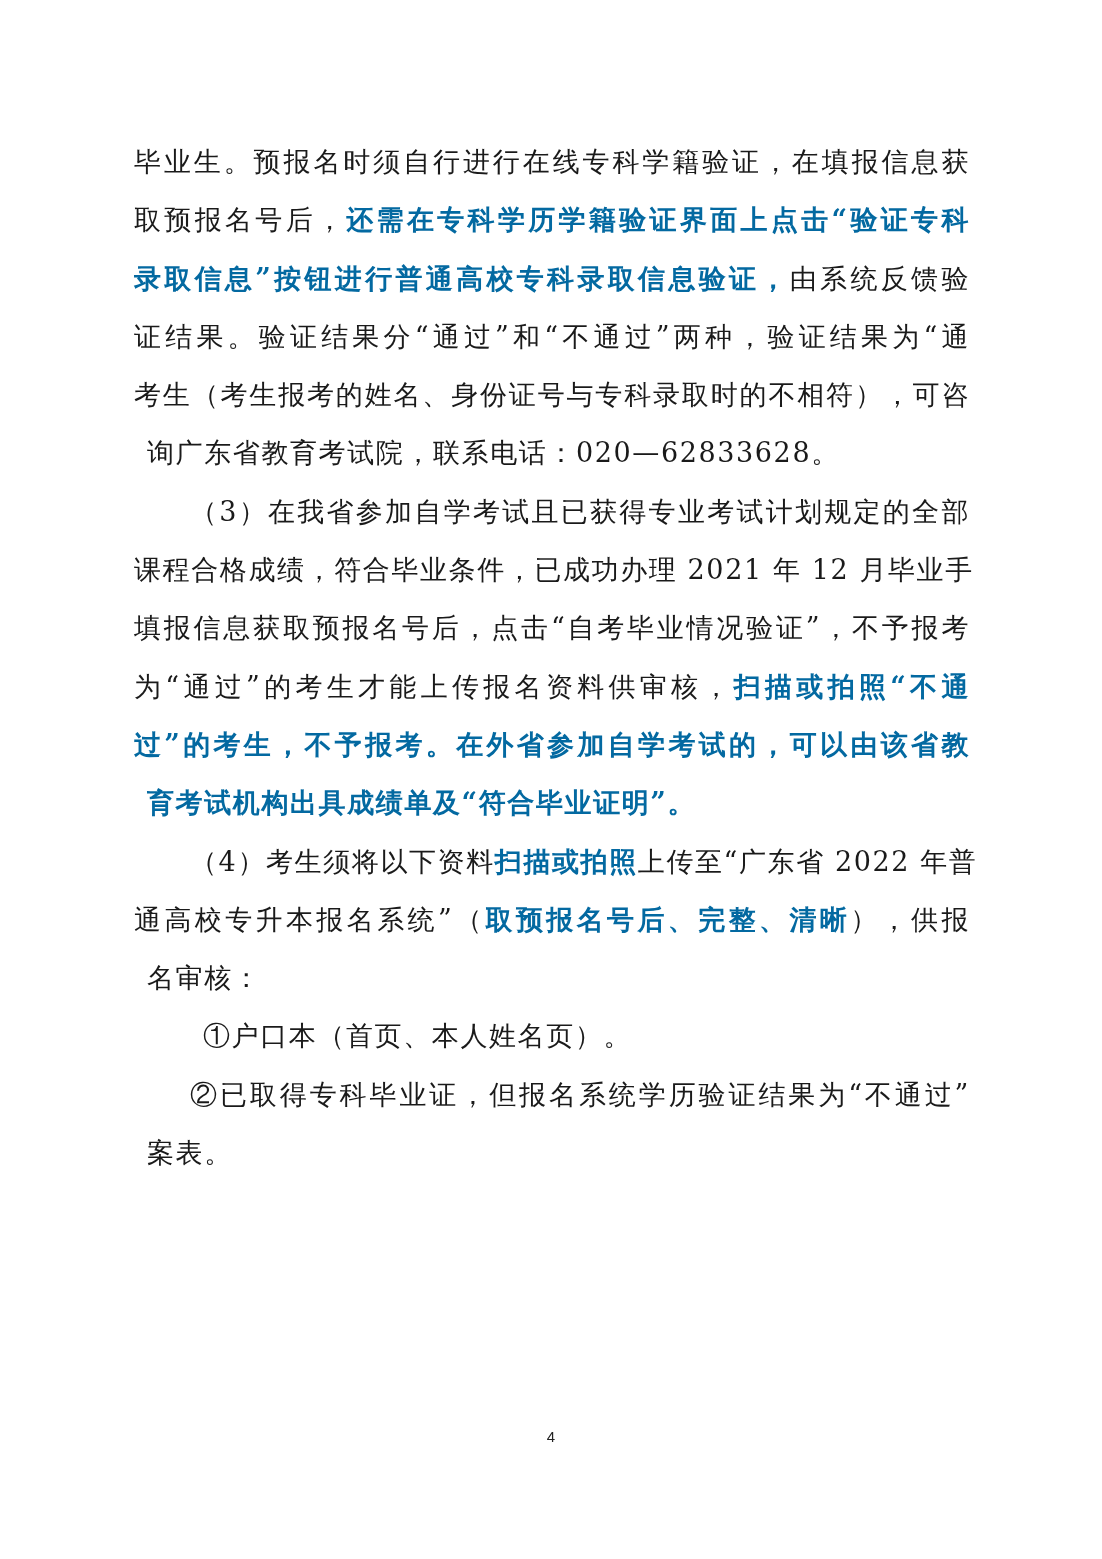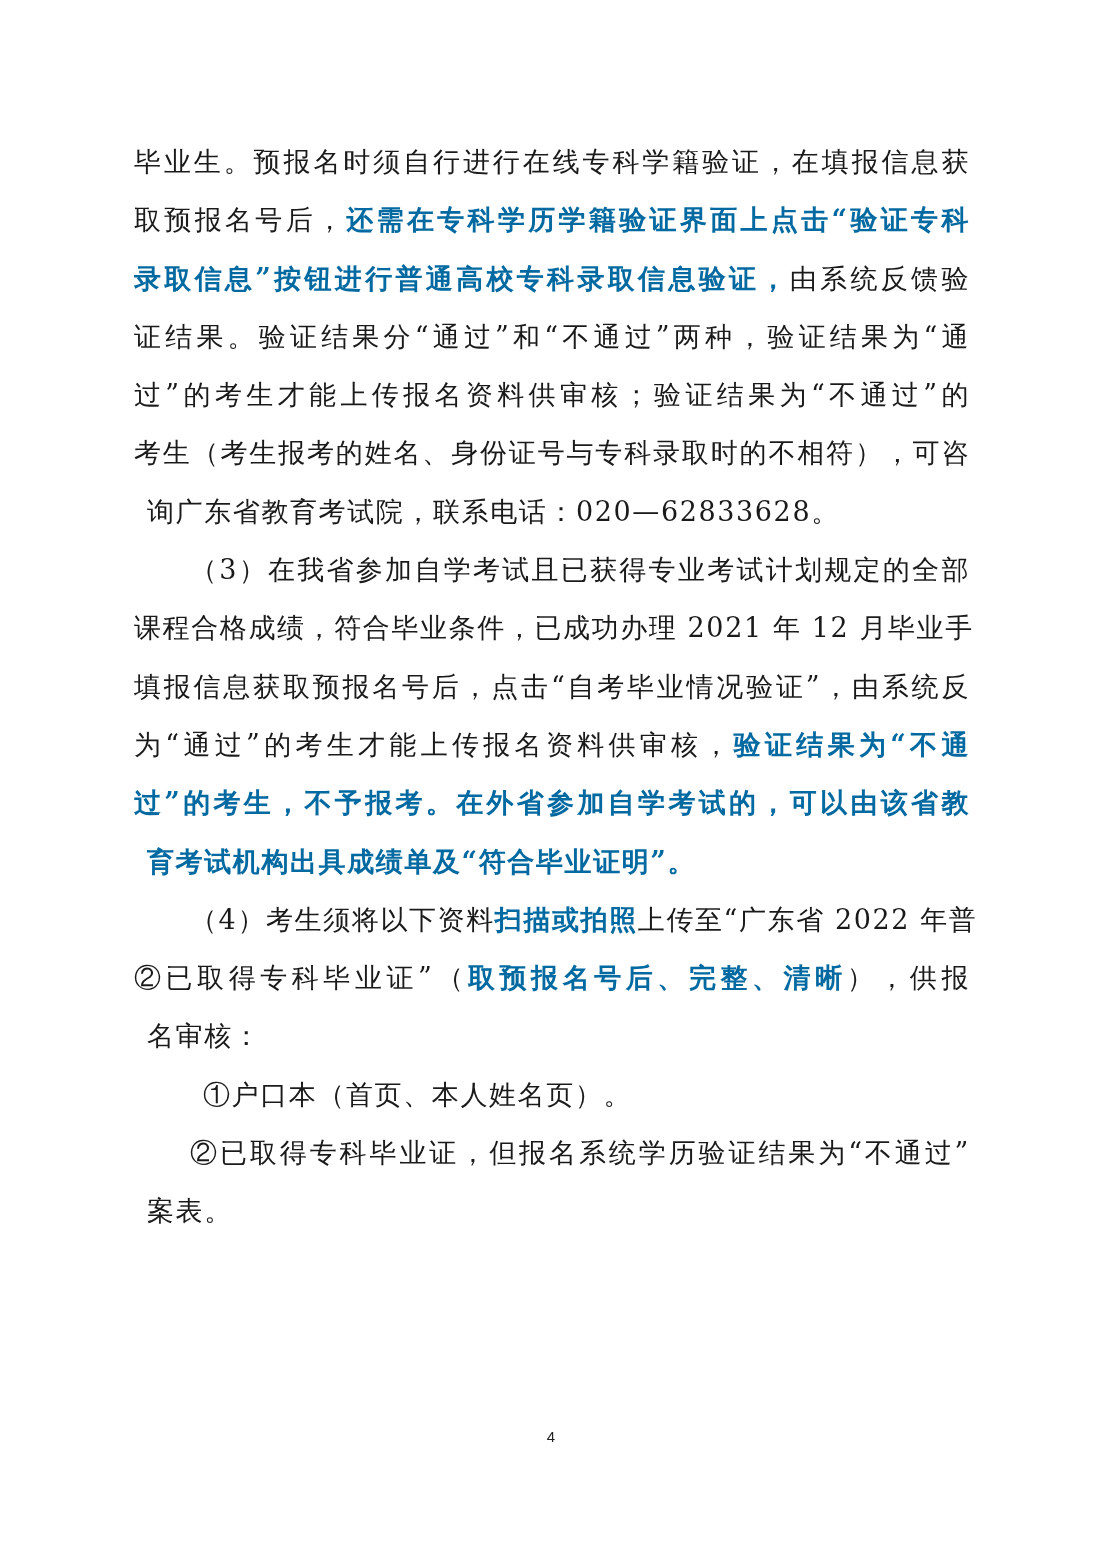--- a/index.html
+++ b/index.html
@@ -26,30 +26,29 @@
 </style>
 </head>
 <body>
 
 <div class="page">
   <div class="content" id="content">
       <div class="line"><span>毕业生。预报名时须自行进行在线专科学籍验证，在填报信息获</span></div>
       <div class="line"><span>取预报名号后，</span><span class="b">还需在专科学历学籍验证界面上点击“验证专科</span></div>
       <div class="line"><span class="b">录取信息”按钮进行普通高校专科录取信息验证，</span><span>由系统反馈验</span></div>
       <div class="line"><span>证结果。验证结果分“通过”和“不通过”两种，验证结果为“通</span></div>
-      <div class="line"><span>过”的考生才能上传报名资料供审核；验证结果为“不通过”的</span></div>
       <div class="line"><span>考生（考生报考的姓名、身份证号与专科录取时的不相符），可咨</span></div>
       <div class="line last"><span>询广东省教育考试院，联系电话：020—62833628。</span></div>
       <div class="line indent"><span>（3）在我省参加自学考试且已获得专业考试计划规定的全部</span></div>
       <div class="line"><span>课程合格成绩，符合毕业条件，已成功办理 2021 年 12 月毕业手</span></div>
-      <div class="line"><span>填报信息获取预报名号后，点击“自考毕业情况验证”，由系统反</span></div>
-      <div class="line"><span>为“通过”的考生才能上传报名资料供审核，</span><span class="b">验证结果为“不通</span></div>
+      <div class="line"><span>填报信息获取预报名号后，点击“自考毕业情况验证”，不予报考</span></div>
+      <div class="line"><span>为“通过”的考生才能上传报名资料供审核，</span><span class="b">扫描或拍照“不通</span></div>
       <div class="line"><span class="b">过”的考生，不予报考。在外省参加自学考试的，可以由该省教</span></div>
       <div class="line last"><span class="b">育考试机构出具成绩单及“符合毕业证明”。</span></div>
       <div class="line indent"><span>（4）考生须将以下资料</span><span class="b">扫描或拍照</span><span>上传至“广东省 2022 年普</span></div>
-      <div class="line"><span>②已取得专科毕业证”（</span><span class="b">取预报名号后、完整、清晰</span><span>），供报</span></div>
+      <div class="line"><span>通高校专升本报名系统”（</span><span class="b">取预报名号后、完整、清晰</span><span>），供报</span></div>
       <div class="line last"><span>名审核：</span></div>
       <div class="line indent last"><span>①户口本（首页、本人姓名页）。</span></div>
       <div class="line indent"><span>②已取得专科毕业证，但报名系统学历验证结果为“不通过”</span></div>
       <div class="line last"><span>案表。</span></div>
     </div>
   <div class="page-number">4</div>
 </div>
 
 </body></html>

